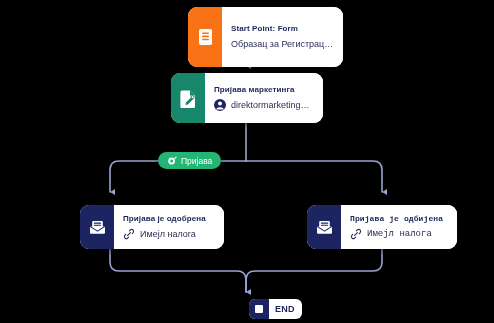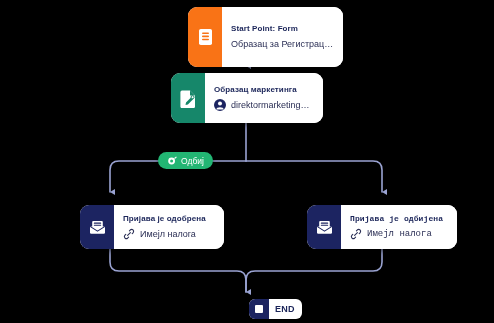--- a/index.html
+++ b/index.html
@@ -206,21 +206,21 @@
   <div class="node" id="node-director">
     <div class="node-icon">
       <svg width="17" height="19" viewBox="0 0 17 19" xmlns="http://www.w3.org/2000/svg">
         <path d="M2,1.6 h8 l5,5 v11 a1.6,1.6 0 0 1 -1.6,1.6 h-11.4 a1.6,1.6 0 0 1 -1.6,-1.6 v-14.4 a1.6,1.6 0 0 1 1.6,-1.6 z" fill="#ffffff"></path>
         <path d="M10,1.6 v5 h5" fill="#16876a"></path>
         <path d="M6,13.5 l5.2,-5.2 a1.3,1.3 0 0 1 1.9,1.9 l-5.2,5.2 l-2.4,0.6 z" fill="#16876a"></path>
         <circle cx="12.6" cy="8.2" r="1.5" fill="#ffffff" stroke="#16876a" stroke-width="1"></circle>
       </svg>
     </div>
     <div class="node-body">
-      <div class="node-title">Образац маркетинга</div>
+      <div class="node-title">Пријава маркетинга</div>
       <div class="node-sub">
         <span class="sub-icon">
           <svg width="12" height="12" viewBox="0 0 12 12" xmlns="http://www.w3.org/2000/svg">
             <circle cx="6" cy="6" r="6" fill="#1c2461"></circle>
             <circle cx="6" cy="4.5" r="2" fill="#ffffff"></circle>
             <path d="M1.9,10.6 a4.3,3.4 0 0 1 8.2,0 z" fill="#ffffff"></path>
           </svg>
         </span>
         <span class="sub-text">direktormarketinga@...</span>
       </div>
@@ -228,21 +228,21 @@
   </div>
 
   <div class="badge" id="badge-approve">
     <span class="badge-icon">
       <svg width="10" height="10" viewBox="0 0 10 10" xmlns="http://www.w3.org/2000/svg">
         <circle cx="4.6" cy="5" r="3.4" fill="#ffffff"></circle>
         <circle cx="4.6" cy="5" r="1.5" fill="#22b573"></circle>
         <path d="M7.2,2.1 l1.9,-1.6 l0.7,0.8 l-1.9,1.6 z" fill="#ffffff"></path>
       </svg>
     </span>
-    <span>Одбиј</span>
+    <span>Пријава</span>
   </div>
 
 
   <div class="node" id="node-approved">
     <div class="node-icon">
       <svg width="17" height="15" viewBox="0 0 17 15" xmlns="http://www.w3.org/2000/svg">
         <rect x="3.2" y="1" width="10.6" height="7" rx="1" fill="#ffffff"></rect>
         <rect x="4.8" y="2.6" width="7.4" height="1.1" rx="0.55" fill="#1c2461"></rect>
         <rect x="4.8" y="4.7" width="7.4" height="1.1" rx="0.55" fill="#1c2461"></rect>
         <path d="M1,6.4 h15 v6.2 a1.2,1.2 0 0 1 -1.2,1.2 h-12.6 a1.2,1.2 0 0 1 -1.2,-1.2 z" fill="#ffffff"></path>

